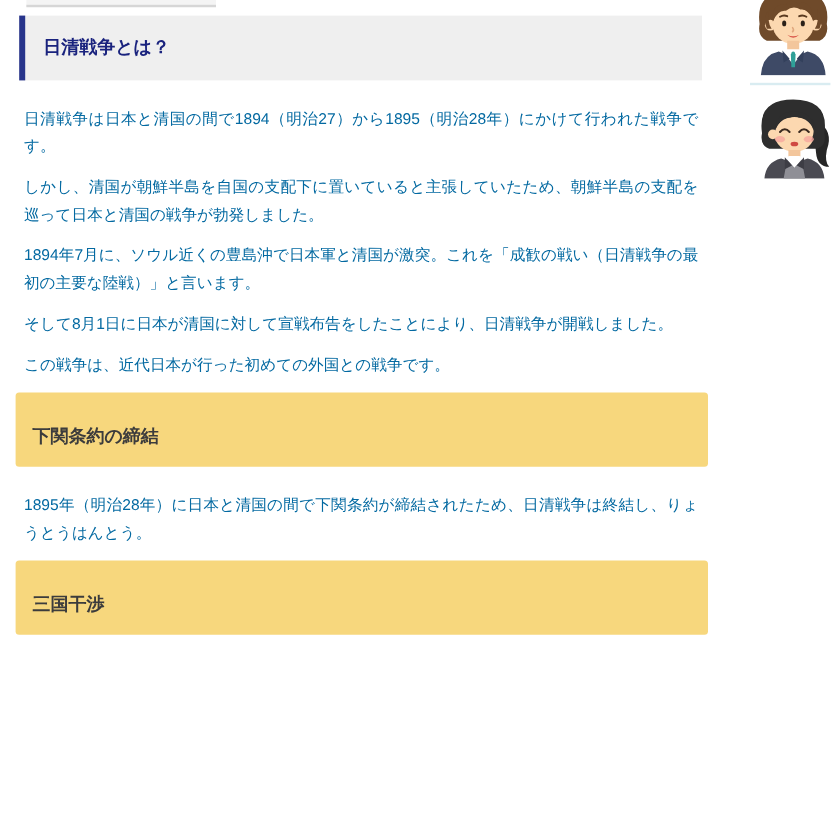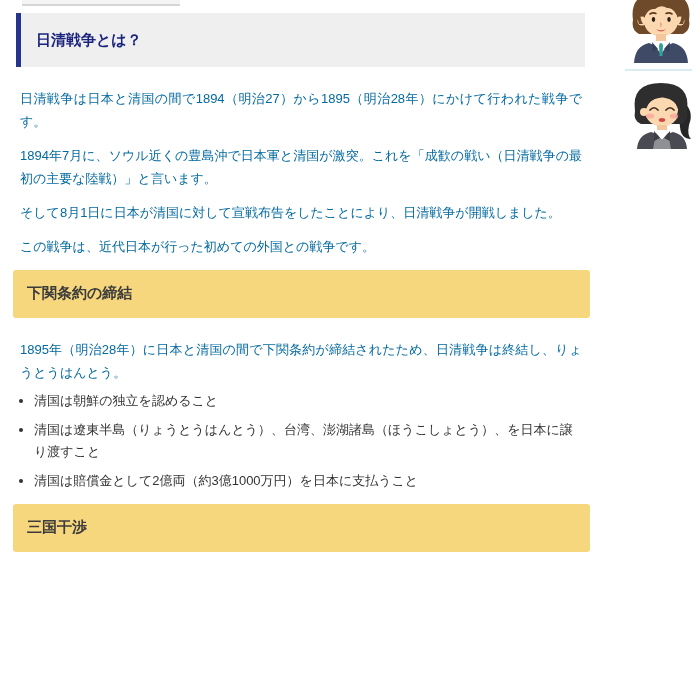--- a/index.html
+++ b/index.html
@@ -27,21 +27,21 @@
   p.body-p{
     margin:11px 0 0 20px;width:562px;
     font-size:13px;line-height:23px;color:#0369a1;
     text-align:justify;
   }
   p.first-after-head{margin-top:20px;}
 
   .h3box{
     margin:12px 0 0 13px;width:577px;box-sizing:border-box;
     background:#f7d77d;border-radius:3px;
-    padding:14px 10px 16px 14px;
+    padding:28px 10px 16px 14px;
     font-size:15px;font-weight:bold;color:#3c3c3c;
     line-height:18px;
   }
 
   ul.treaty{
     margin:6px 0 0 20px;padding-left:14px;width:548px;
     font-size:13px;color:#333333;list-style:disc;
   }
   ul.treaty li{margin-bottom:7px;line-height:22px;}
 
@@ -57,33 +57,29 @@
 
 <div class="page">
 
   <div class="main">
 
     <div class="top-partial"></div>
 
     <h2 class="h2box">日清戦争とは？</h2>
 
     <p class="body-p first-after-head">日清戦争は日本と清国の間で1894（明治27）から1895（明治28年）にかけて行われた戦争です。</p>
+    <p class="body-p">しかし、清国が朝鮮半島を自国の支配下に置いていると主張していたため、朝鮮半島の支配を巡って日本と清国の戦争が勃発しました。</p>
     <p class="body-p">1894年7月に、ソウル近くの豊島沖で日本軍と清国が激突。これを「成歓の戦い（日清戦争の最初の主要な陸戦）」と言います。</p>
     <p class="body-p">そして8月1日に日本が清国に対して宣戦布告をしたことにより、日清戦争が開戦しました。</p>
     <p class="body-p">この戦争は、近代日本が行った初めての外国との戦争です。</p>
 
     <h3 class="h3box">下関条約の締結</h3>
 
     <p class="body-p first-after-head">1895年（明治28年）に日本と清国の間で下関条約が締結されたため、日清戦争は終結し、りょうとうはんとう。</p>
 
-    <ul class="treaty">
-      <li>清国は朝鮮の独立を認めること</li>
-      <li>清国は遼東半島（りょうとうはんとう）、台湾、澎湖諸島（ほうこしょとう）、を日本に譲り渡すこと</li>
-      <li>清国は賠償金として2億両（約3億1000万円）を日本に支払うこと</li>
-    </ul>
 
     <h3 class="h3box">三国干渉</h3>
 
   </div>
 
   <div class="side">
 
     <div class="avatar avatar-man">
       <svg width="72" height="73" viewBox="0 0 72 73" xmlns="http://www.w3.org/2000/svg">
 

